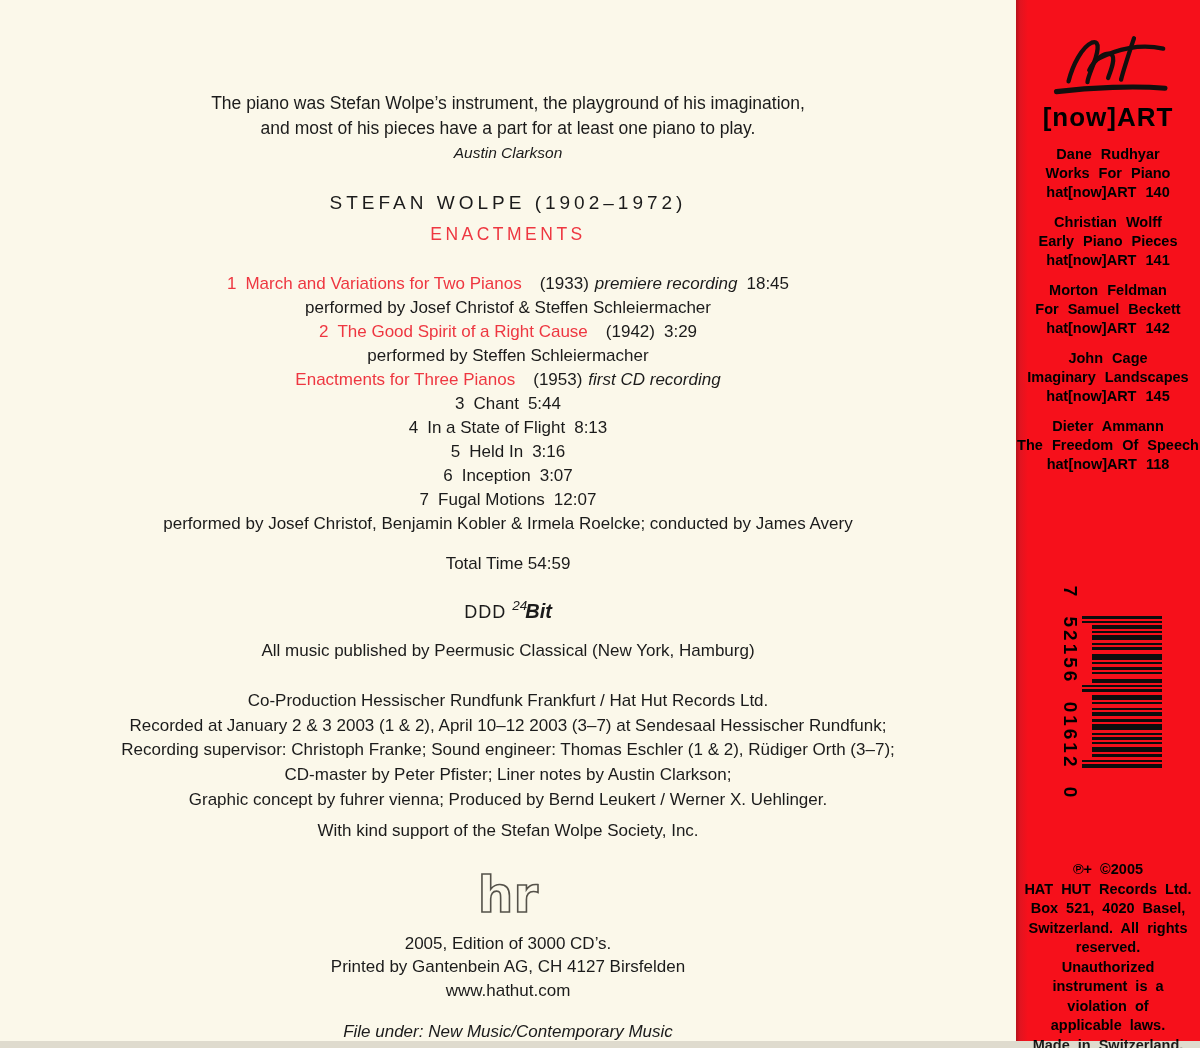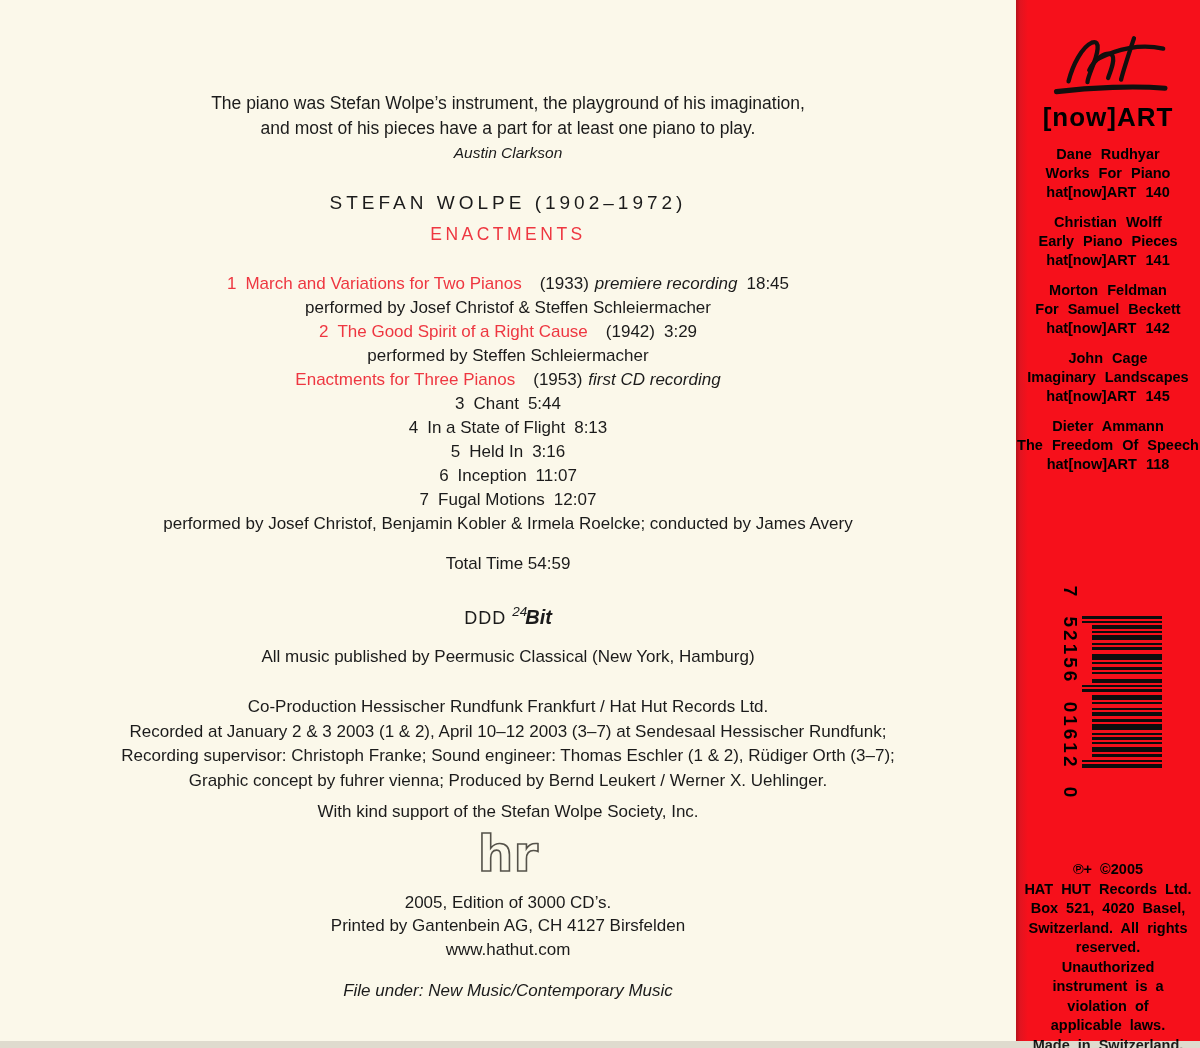--- a/index.html
+++ b/index.html
@@ -33,27 +33,27 @@
   .album{margin-top:7px;font-size:17.5px;letter-spacing:3.5px;color:var(--red_text);}
   .tracklist{margin-top:26px;font-size:17px;line-height:24px;}
   .t-line span:empty{display:none;}
   .t-num{margin-right:9px;}
   .t-year{margin-left:18px;}
   .t-note{margin-left:6px;font-style:italic;}
   .t-time{margin-left:9px;}
   .red{color:var(--red_text);}
   .t-credit{color:var(--ink);}
   .total-time{margin-top:16px;}
-  .ddd-line{margin-top:24px;font-size:18px;letter-spacing:1px;}
+  .ddd-line{margin-top:18px;font-size:18px;letter-spacing:1px;}
   .ddd-sup{font-style:italic;font-size:13.5px;vertical-align:8px;margin-right:-2px;letter-spacing:0;}
   .ddd-bit{font-weight:bold;font-style:italic;font-size:20px;letter-spacing:0;}
   .publisher{margin-top:15px;}
   .credits{margin-top:26px;line-height:24.7px;}
   .support{margin-top:6px;}
-  .hr-logo{margin-top:2px;height:52px;}
+  .hr-logo{margin-top:24px;height:52px;}
   .edition{margin-top:13px;line-height:23.5px;}
   .file-under{margin-top:18px;font-style:italic;}
 
   
   .panel{
     position:absolute;left:1016px;top:0;width:184px;height:1041px;
     background:linear-gradient(to right, var(--red_panel_edge) 0px, #e11420 4px, var(--red_panel) 12px);
     text-align:center;color:#000;
   }
   .hat-logo{position:absolute;left:28px;top:28px;width:130px;height:74px;}
@@ -113,41 +113,42 @@
       <div class="t-line">
         <span class="t-num">3</span><span class="t-title">Chant</span><span class="t-time">5:44</span>
       </div>
       <div class="t-line">
         <span class="t-num">4</span><span class="t-title">In a State of Flight</span><span class="t-time">8:13</span>
       </div>
       <div class="t-line">
         <span class="t-num">5</span><span class="t-title">Held In</span><span class="t-time">3:16</span>
       </div>
       <div class="t-line">
-        <span class="t-num">6</span><span class="t-title">Inception</span><span class="t-time">11:07</span>
+        <span class="t-num">6</span><span class="t-title">Inception</span><span class="t-time">3:07</span>
       </div>
       <div class="t-line">
         <span class="t-num">7</span><span class="t-title">Fugal Motions</span><span class="t-time">12:07</span>
       </div>
       <div class="t-credit">performed by Josef Christof, Benjamin Kobler &amp; Irmela Roelcke; conducted by James Avery</div>
     </div>
 
     <div class="total-time">Total Time 54:59</div>
 
     <div class="ddd-line">
       <span>DDD</span>
       <span class="ddd-sup">24</span><span class="ddd-bit">Bit</span>
     </div>
 
     <div class="publisher">All music published by Peermusic Classical (New York, Hamburg)</div>
 
     <div class="credits">
       <div>Co-Production Hessischer Rundfunk Frankfurt / Hat Hut Records Ltd.</div>
       <div>Recorded at January 2 &amp; 3 2003 (1 &amp; 2), April 10–12 2003 (3–7) at Sendesaal Hessischer Rundfunk;</div>
       <div>Recording supervisor: Christoph Franke; Sound engineer: Thomas Eschler (1 &amp; 2), Rüdiger Orth (3–7);</div>
+      <div>CD-master by Peter Pfister; Liner notes by Austin Clarkson;</div>
       <div>Graphic concept by fuhrer vienna; Produced by Bernd Leukert / Werner X. Uehlinger.</div>
     </div>
 
     <div class="support">With kind support of the Stefan Wolpe Society, Inc.</div>
 
     <div class="hr-logo">
       <svg width="78" height="52" viewBox="0 0 78 52">
         <text x="39" y="45" text-anchor="middle" font-family="DejaVu Sans, sans-serif" font-size="50" font-weight="bold" fill="none" stroke="#55524a" stroke-width="1.6">hr</text>
       </svg>
     </div>

